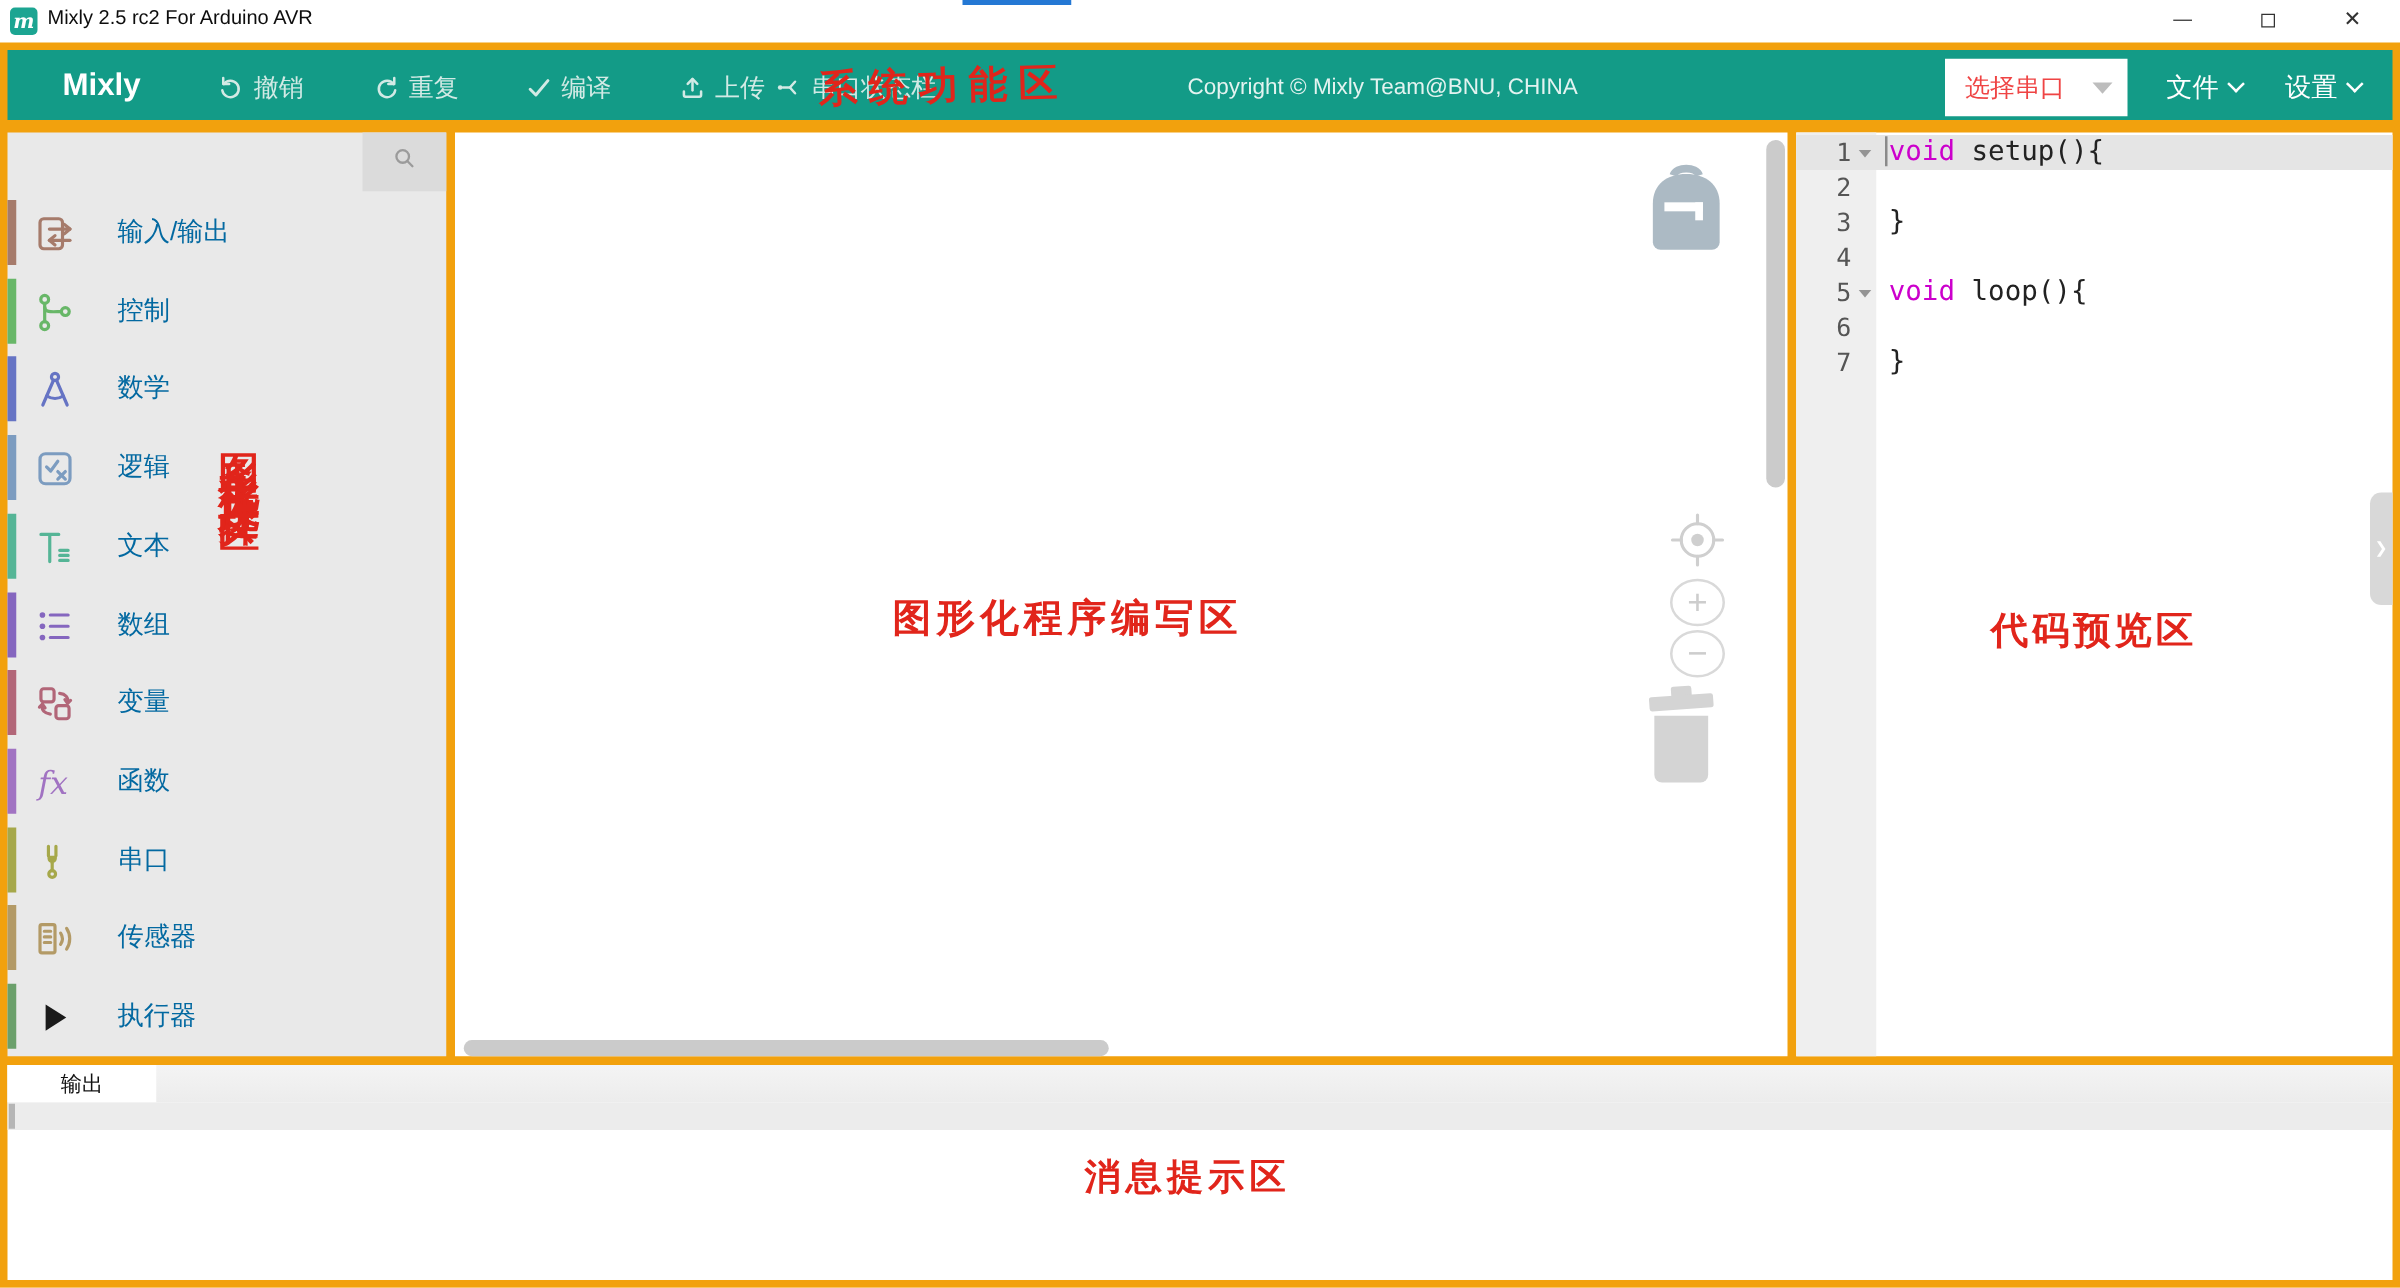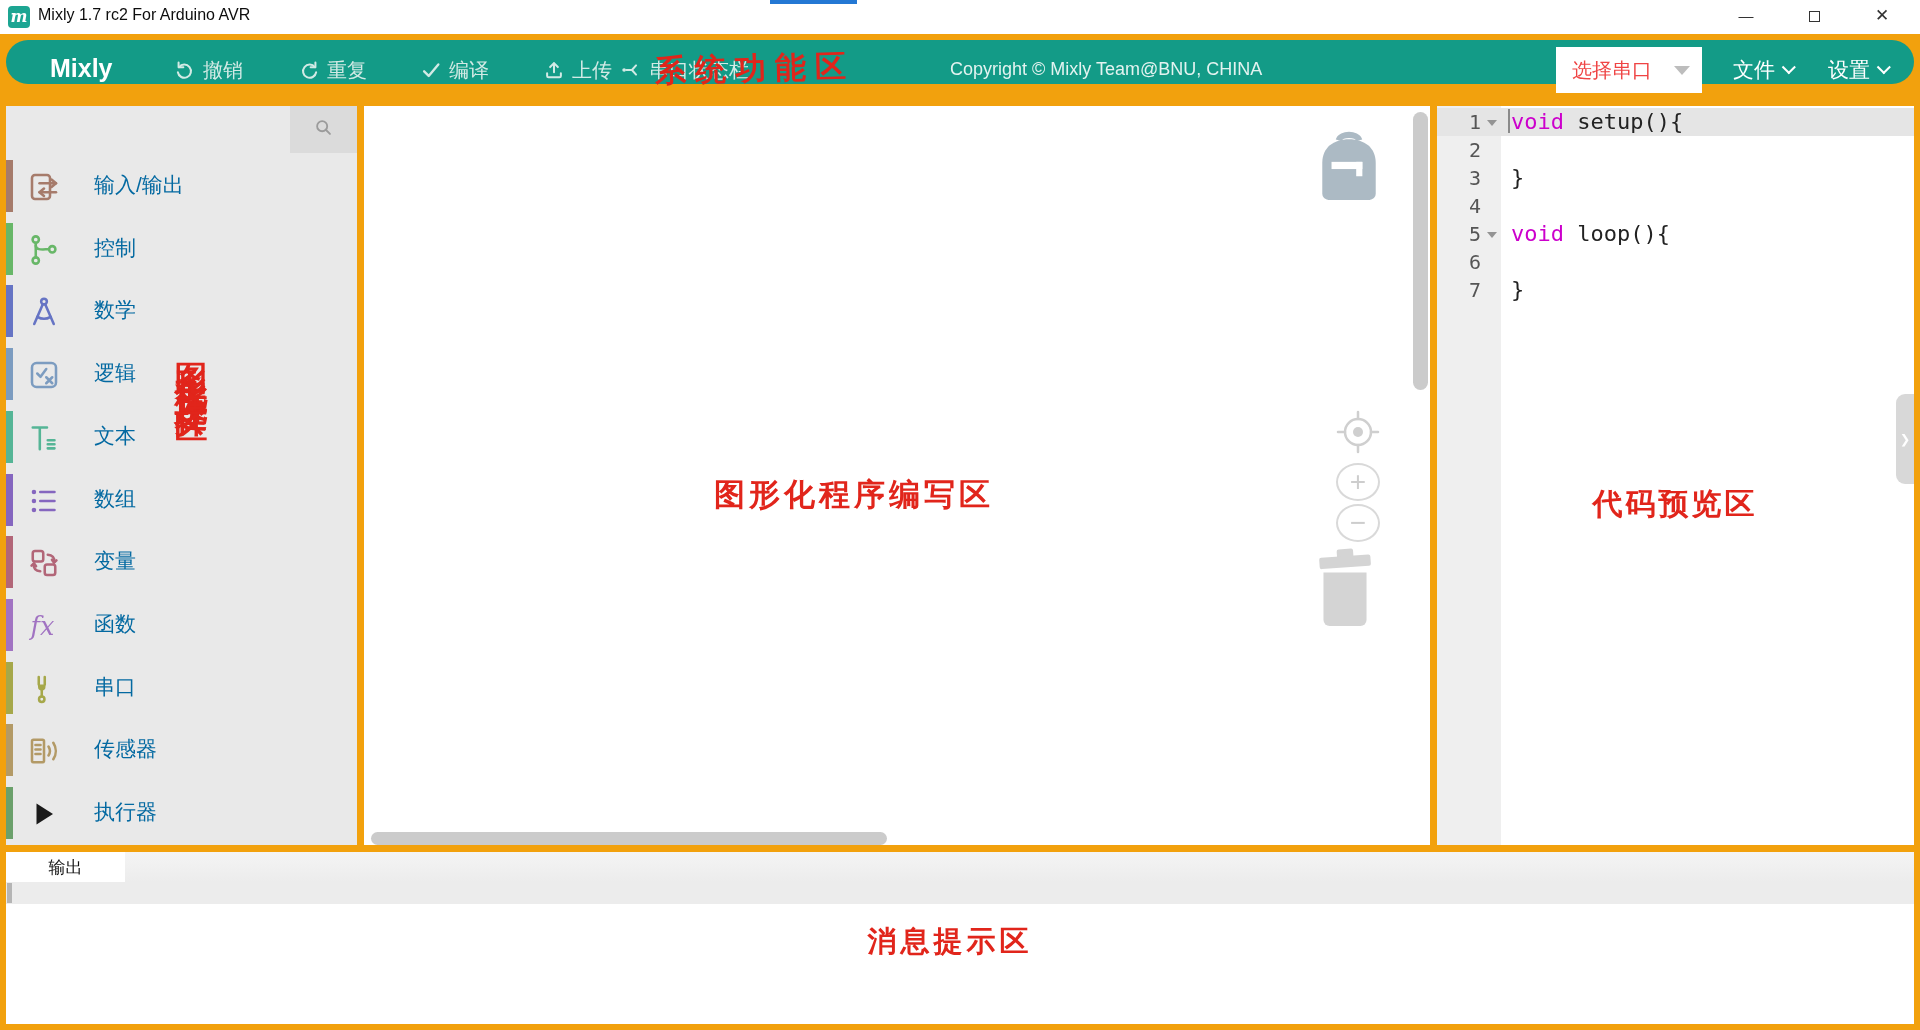--- a/index.html
+++ b/index.html
@@ -20,21 +20,21 @@
   .wbtn{top:0;width:46px;height:33px;text-align:center;color:#333;font-size:15px;line-height:32px;cursor:default;}
   #btn-min{left:1723px;}
   #btn-max{left:1791px;}
   #btn-max span{display:inline-block;width:11px;height:11px;border:1.4px solid #333;margin-top:11px;}
   #btn-close{left:1859px;font-size:17px;}
 
   
   #frame{left:0;top:34px;width:1920px;height:996px;background:var(--orange);}
 
   
-  #toolbar{left:6px;top:40px;width:1908px;height:44px;background:var(--teal);color:var(--tb-text);border-radius:22px;}
+  #toolbar{left:6px;top:40px;width:1908px;height:56px;background:var(--teal);color:var(--tb-text);}
   #brand{left:44px;top:14px;font-size:25px;font-weight:bold;color:#fff;}
   .tb-item{top:0;height:60px;display:flex;align-items:center;gap:7px;font-size:20px;color:var(--tb-text);cursor:pointer;}
   .tb-item svg{display:block;}
   #tb-undo{left:168px;} #tb-redo{left:292px;} #tb-compile{left:414px;}
   #tb-upload{left:537px;} #tb-serial{left:614px;}
   #copyright{left:944px;top:19px;font-size:18px;color:#E3F3F0;}
   .dd{top:7px;height:46px;background:#fff;display:flex;align-items:center;justify-content:space-between;
       padding:0 12px 0 16px;font-size:20px;cursor:pointer;}
   #dd-board{left:1302px;width:226px;color:#222;}
   #dd-port{left:1550px;width:146px;color:#ef4444;}
@@ -98,21 +98,21 @@
       letter-spacing:7px;}
   #annot-canvas{left:364px;top:474px;width:980px;text-align:center;font-size:31px;letter-spacing:4px;}
   #annot-code{left:1470px;top:484px;width:410px;text-align:center;font-size:30px;letter-spacing:3px;font-family:Liberation Mono, monospace;}
   #annot-message{left:600px;top:922px;width:700px;text-align:center;font-size:29px;letter-spacing:4px;}
 </style>
 </head>
 <body>
 
 <div id="titlebar" class="abs">
   <div id="app-logo" class="abs">m</div>
-  <div id="window-title" class="abs">Mixly 1.7 rc2 For Arduino AVR</div>
+  <div id="window-title" class="abs">Mixly 2.5 rc2 For Arduino AVR</div>
   <div id="tab-accent" class="abs"></div>
   <div id="btn-min" class="abs wbtn"><span>—</span></div>
   <div id="btn-max" class="abs wbtn"><span></span></div>
   <div id="btn-close" class="abs wbtn"><span>✕</span></div>
 </div>
 
 <div id="frame" class="abs"></div>
 
 <div id="toolbar" class="abs">
   <div id="brand" class="abs">Mixly</div>

